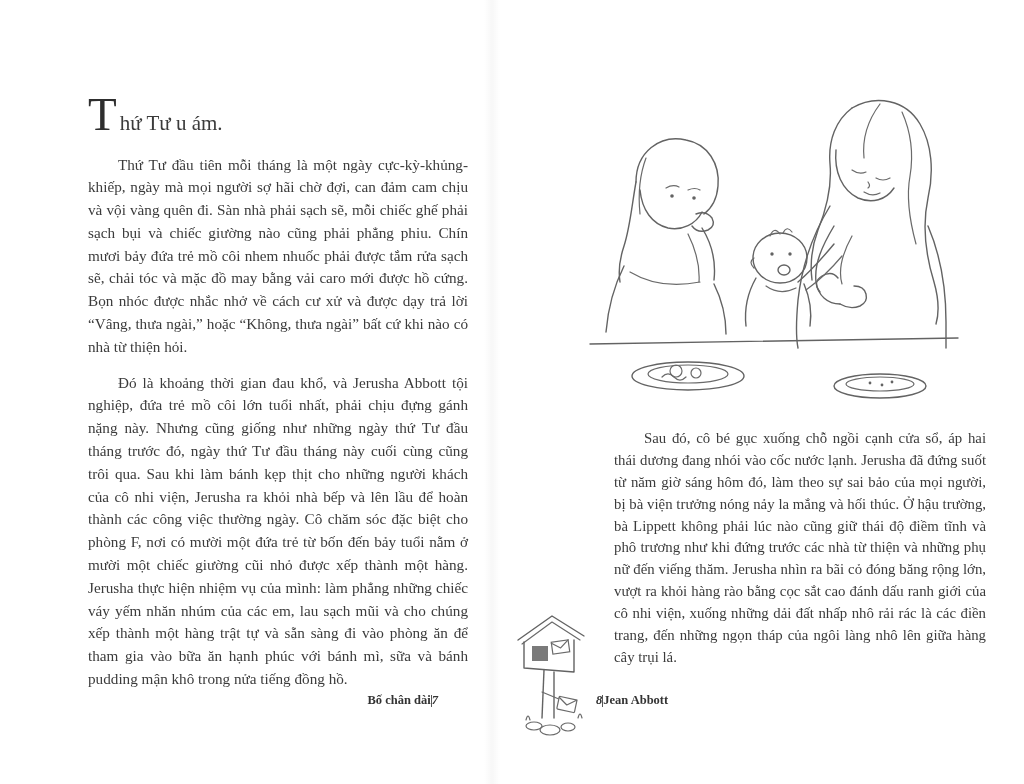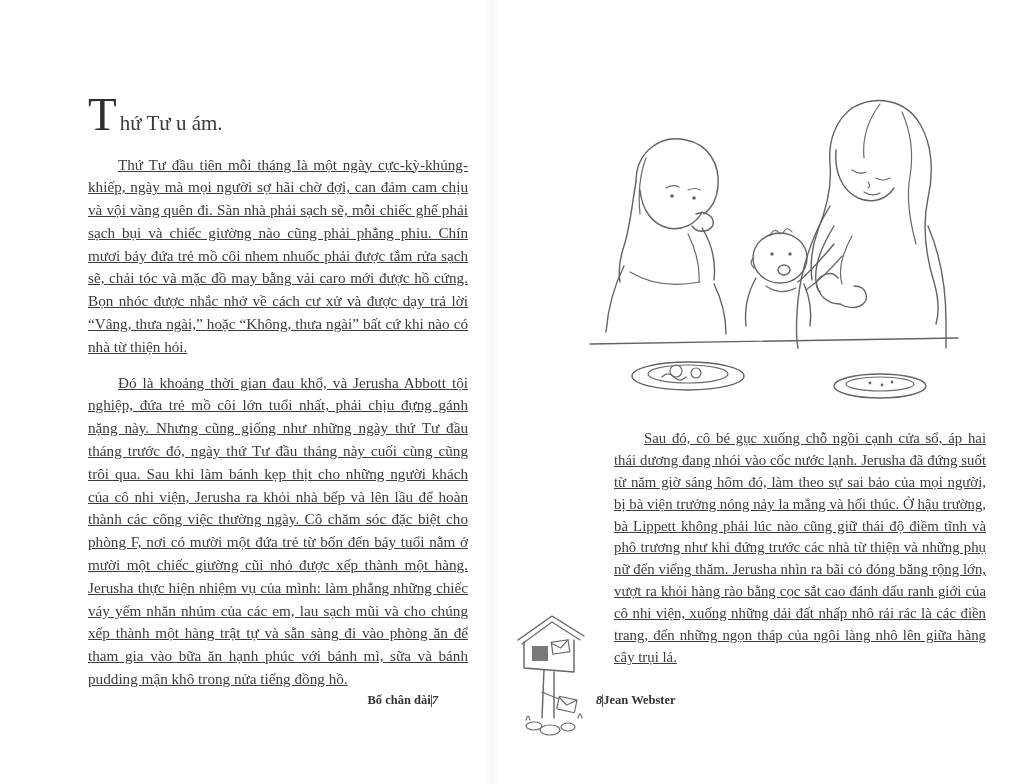--- a/index.html
+++ b/index.html
@@ -13,21 +13,21 @@
     background:linear-gradient(90deg, rgba(0,0,0,0), rgba(0,0,0,0.03), rgba(0,0,0,0));
     pointer-events:none;
   }
   .left-text {
     position:absolute; left:88px; top:94px; width:380px;
     font-size:15.2px; line-height:1.5; text-align:justify;
   }
   .heading { display:flex; align-items:baseline; margin:0 0 14px 0; }
   .dropcap { font-size:47px; line-height:40px; margin-right:3px; font-weight:400; color:#2e2e2e; }
   .heading-rest { font-size:21px; }
-  p.para { margin:0 0 13px 0; text-indent:30px;text-decoration:underline; }
+  p.para { margin:0 0 13px 0; text-indent:30px; }
   .right-text {
     position:absolute; left:614px; top:428px; width:372px;
     font-size:14.8px; line-height:1.48; text-align:justify;
   }
   .illu-meal { position:absolute; left:584px; top:86px; width:380px; height:338px; }
   .illu-mailbox { position:absolute; left:512px; top:606px; width:88px; height:140px; }
   .footer {
     position:absolute; top:693px; font-size:12.5px; color:#333;
     display:flex; align-items:center; gap:0; font-weight:bold;
   }
@@ -150,16 +150,16 @@
       <ellipse class="ln2" cx="38" cy="124" rx="10" ry="5"></ellipse>
       <ellipse class="ln2" cx="56" cy="121" rx="7" ry="4"></ellipse>
       <path class="ln2" d="M 14 114 q 2 -8 4 0"></path>
       <path class="ln2" d="M 66 112 q 2 -8 4 0"></path>
     </svg>
   </div>
 
   <div class="footer footer-right">
     <span class="pgnum">8</span>
     <span class="fsep"></span>
-    <span>Jean Webster</span>
+    <span>Jean Abbott</span>
   </div>
 
 </div>
 
 </body></html>

